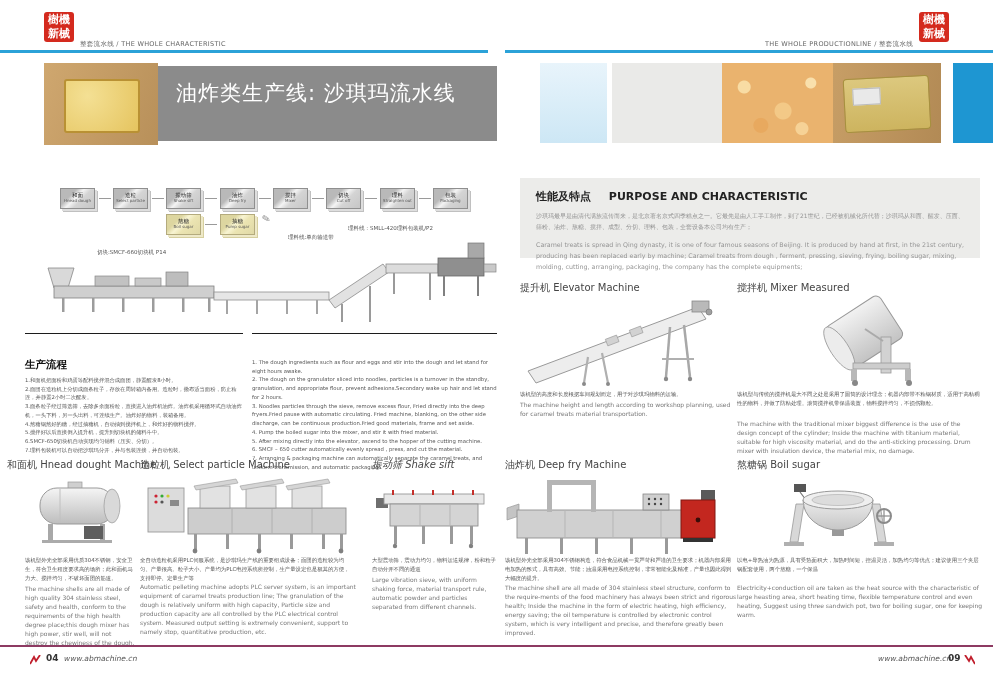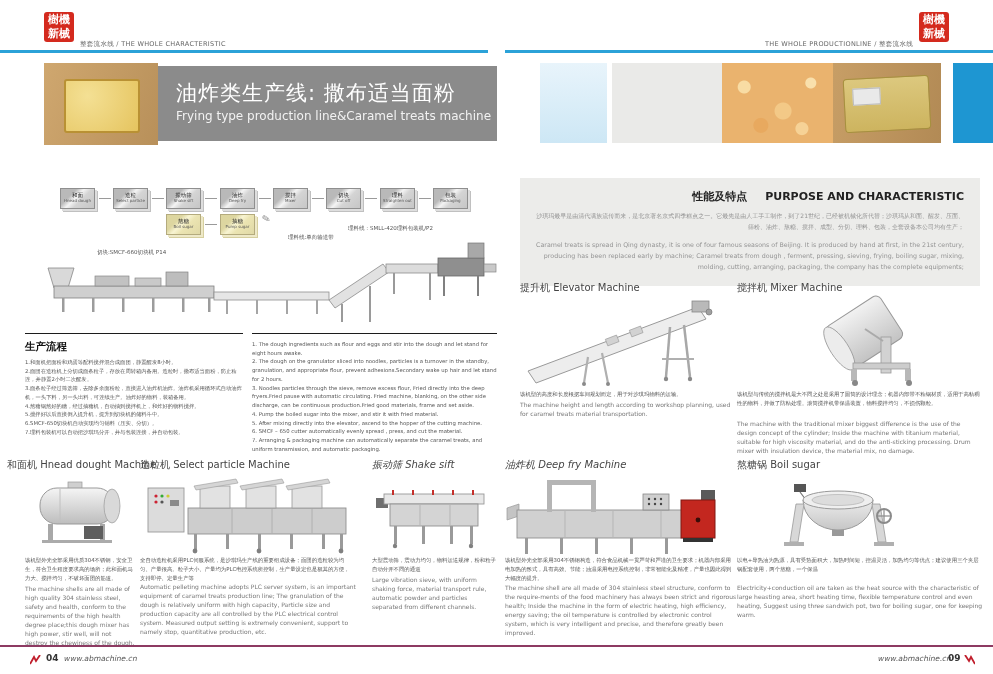--- a/index.html
+++ b/index.html
@@ -20,21 +20,21 @@
   .fcard{position:absolute;width:35px;height:21px;border:1px solid #8f8f8f;text-align:center;
          background:linear-gradient(135deg,#b9b9b9 30%,#f4f4f4 45%,#d4d4d4 60%,#c6c6c6);
          box-shadow:2px 2px 0 #dedede,3px 3px 0 #c0c0c0;box-sizing:border-box;}
   .fcard .cn{display:block;font-size:5.5px;color:#222;margin-top:3px;line-height:1.3;}
   .fcard .en{display:block;font-size:4px;color:#555;line-height:1.2;}
   .fcard.sugar{background:linear-gradient(135deg,#ddd6a0 30%,#f8f4d2 45%,#ebe4b2 60%,#e0d9a6);border-color:#b4ab7e;
          box-shadow:2px 2px 0 #eee9c8,3px 3px 0 #d6cf9f;}
   .conn{position:absolute;width:12px;border-top:1.5px solid #9a9a9a;}
   .dialabel{font-size:5.5px;color:#555;white-space:nowrap;}
   
-  .proc-box{border-top:1.5px solid #1c1c1c;padding-top:6px;box-sizing:border-box;}
+  .proc-box{border-top:1.5px solid #1c1c1c;padding-top:24px;box-sizing:border-box;}
   .proc-title-cn{font-size:10.5px;font-weight:bold;color:#111;margin-bottom:4px;}
   .proc-title-en{font-size:11px;font-weight:bold;color:#111;margin-bottom:4px;}
   .proc-item{font-size:5.3px;color:#555;line-height:1.65;}
   .purpose-box{background:#ececea;padding:11px 16px;box-sizing:border-box;}
   .purpose-title{font-size:11px;font-weight:bold;color:#222;}
   .purpose-title .en{margin-left:14px;}
   .purpose-cn{font-size:6px;color:#949494;line-height:1.9;margin-top:6px;}
   .purpose-en{font-size:6.3px;color:#949494;line-height:1.75;margin-top:6px;}
   .mach-title{font-size:10px;color:#444;white-space:nowrap;}
   .cap-cn{font-size:5.4px;color:#555;line-height:1.7;}
@@ -64,22 +64,21 @@
   <div class="abs tagline" style="right:80px;top:40px;text-align:left;">THE WHOLE PRODUCTIONLINE / 整套流水线</div>
 
   <div class="abs blueline" style="left:0;top:50px;width:488px;"></div>
   <div class="abs blueline" style="left:505px;top:50px;width:488px;"></div>
 
   <div class="abs photo" style="left:44px;top:63px;width:114px;height:82px;background:linear-gradient(110deg,#cfa76f,#b8905a);">
     <div class="abs" style="left:20px;top:16px;width:72px;height:50px;border-radius:3px;border:2px solid #b99134;background:radial-gradient(circle at 30% 30%,#f4e094,#e5c45f);"></div>
   </div>
 
   <div class="abs title-box" style="left:158px;top:66px;width:339px;height:75px;">
-    <div class="title-cn">油炸类生产线: 撒布适当面粉</div>
-    <div class="title-en">Frying type production line&amp;Caramel treats machine</div>
+    <div class="title-cn">油炸类生产线: 沙琪玛流水线</div>
   </div>
 
   <div class="abs" style="left:540px;top:63px;width:67px;height:80px;background:linear-gradient(#e8f4fb,#cde7f5);"></div>
   <div class="abs" style="left:612px;top:63px;width:110px;height:80px;background:#eaeae8;"></div>
   <div class="abs photo" style="left:722px;top:63px;width:111px;height:80px;background:
       radial-gradient(circle at 20% 30%,#f8dca4 0 6px,transparent 7px),
       radial-gradient(circle at 55% 60%,#f3c987 0 8px,transparent 9px),
       radial-gradient(circle at 80% 25%,#f9e0ac 0 5px,transparent 6px),
       radial-gradient(circle at 35% 78%,#e8a95f 0 7px,transparent 8px),
       radial-gradient(circle at 72% 82%,#f6d296 0 6px,transparent 7px),
@@ -199,21 +198,21 @@
   <div class="abs proc-box" style="left:252px;top:333px;width:245px;">
     <div class="proc-item">1. The dough ingredients such as flour and eggs and stir into the dough and let stand for eight hours awake.</div>
     <div class="proc-item">2. The dough on the granulator sliced into noodles, particles is a turnover in the standby, granulation, and appropriate flour, prevent adhesions.Secondary wake up hair and let stand for 2 hours.</div>
     <div class="proc-item">3. Noodles particles through the sieve, remove excess flour, Fried directly into the deep fryers.Fried pause with automatic circulating. Fried machine, blanking, on the other side discharge, can be continuous production.Fried good materials, frame and set aside.</div>
     <div class="proc-item">4. Pump the boiled sugar into the mixer, and stir it with fried material.</div>
     <div class="proc-item">5. After mixing directly into the elevator, ascend to the hopper of the cutting machine.</div>
     <div class="proc-item">6. SMCF – 650 cutter automatically evenly spread , press, and cut the material.</div>
     <div class="proc-item">7. Arranging &amp; packaging machine can automatically separate the caramel treats, and uniform transmission, and automatic packaging.</div>
   </div>
 
-  <div class="abs purpose-box" style="left:520px;top:178px;width:460px;height:108px;text-align:right;">
+  <div class="abs purpose-box" style="left:520px;top:178px;width:460px;height:80px;">
     <div class="purpose-title">
       <span>性能及特点</span>
       <span class="en">PURPOSE AND CHARACTERISTIC</span>
     </div>
     <div class="purpose-cn">沙琪玛最早是由清代满族流传而来，是北京著名京式四季糕点之一。它最先是由人工手工制作，到了21世纪，已经被机械化所代替；沙琪玛从和面、醒发、压面、筛粉、油炸、熬糖、搅拌、成型、分切、理料、包装，全套设备本公司均有生产；</div>
     <div class="purpose-en">Caramel treats is spread in Qing dynasty, it is one of four famous seasons of Beijing. It is produced by hand at first, in the 21st century, producing has been replaced early by machine; Caramel treats from dough , ferment, pressing, sieving, frying, boiling sugar, mixing, molding, cutting, arranging, packaging, the company has the complete equipments;</div>
   </div>
 
   <div class="abs mach-title" style="left:520px;top:281px;">提升机 Elevator Machine</div>
   <svg class="abs" style="left:522px;top:297px;" width="200" height="90" viewBox="0 0 200 90">
@@ -228,21 +227,21 @@
     <line x1="66" y1="60" x2="62" y2="86" stroke="#b0b0b0" stroke-width="2.2"></line>
     <line x1="80" y1="56" x2="86" y2="86" stroke="#b0b0b0" stroke-width="2.2"></line>
     <circle cx="62" cy="87" r="2" fill="#8a8a8a"></circle>
       <circle cx="86" cy="87" r="2" fill="#8a8a8a"></circle>
     <rect x="84" y="40" width="12" height="7" transform="rotate(-21 90 43)" fill="#d2d2d2" stroke="#999" stroke-width="0.6"></rect>
     <rect x="108" y="31" width="12" height="7" transform="rotate(-21 114 34)" fill="#d2d2d2" stroke="#999" stroke-width="0.6"></rect>
   </svg>
   <div class="abs cap-cn" style="left:520px;top:390px;width:218px;">该机型的高度和长度根据车间规划而定，用于对沙琪玛物料的运输。</div>
   <div class="abs cap-en" style="left:520px;top:400px;width:212px;">The machine height and length according to workshop planning, used for caramel treats material transportation.</div>
 
-  <div class="abs mach-title" style="left:737px;top:281px;">搅拌机 Mixer Machine</div>
+  <div class="abs mach-title" style="left:737px;top:281px;">搅拌机 Mixer Measured</div>
   <svg class="abs" style="left:795px;top:291px;" width="150" height="97" viewBox="0 0 150 97">
     <defs>
       <linearGradient id="g-mix" x1="0" y1="0" x2="0" y2="1">
         <stop offset="0" stop-color="#f2f2f2"></stop>
           <stop offset="1" stop-color="#c3c3c3"></stop>
       </linearGradient>
     </defs>
     <g transform="rotate(-33 70 42)">
       <rect x="38" y="16" width="64" height="50" rx="6" fill="url(#g-mix)" stroke="#999" stroke-width="1"></rect>
       <ellipse cx="40" cy="41" rx="9" ry="25" fill="#ececec" stroke="#999" stroke-width="0.8"></ellipse>
@@ -337,21 +336,21 @@
         <rect x="96" y="48" width="3" height="18"></rect>
     </g>
     <g fill="#808080">
         <circle cx="21" cy="68" r="2.2"></circle>
         <circle cx="97" cy="68" r="2.2"></circle>
       </g>
   </svg>
   <div class="abs cap-cn" style="left:372px;top:556px;width:124px;">大型震动筛，震动力均匀，物料运送规律，粉和粒子自动分开不同的通道</div>
   <div class="abs cap-en" style="left:372px;top:575px;width:124px;">Large vibration sieve, with uniform shaking force, material transport rule, automatic powder and particles separated from different channels.</div>
 
-  <div class="abs mach-title" style="left:505px;top:458px;font-style:italic;">油炸机 Deep fry Machine</div>
+  <div class="abs mach-title" style="left:505px;top:458px;">油炸机 Deep fry Machine</div>
   <svg class="abs" style="left:505px;top:474px;" width="225" height="85" viewBox="0 0 225 85">
     <polygon points="2,34 14,30 14,42 2,46" fill="#c4c4c4" stroke="#999" stroke-width="0.7"></polygon>
     <rect x="12" y="36" width="178" height="28" fill="#d0d0d0" stroke="#909090" stroke-width="0.9"></rect>
     <line x1="60" y1="36" x2="60" y2="64" stroke="#b5b5b5" stroke-width="1"></line>
     <line x1="108" y1="36" x2="108" y2="64" stroke="#b5b5b5" stroke-width="1"></line>
     <line x1="156" y1="36" x2="156" y2="64" stroke="#b5b5b5" stroke-width="1"></line>
     <rect x="42" y="6" width="5" height="32" fill="#b5b5b5"></rect>
       <rect x="86" y="6" width="5" height="32" fill="#b5b5b5"></rect>
     <rect x="42" y="6" width="49" height="5" fill="#b5b5b5"></rect>
     <rect x="138" y="20" width="26" height="16" fill="#cfcfcf" stroke="#888" stroke-width="0.8"></rect>

